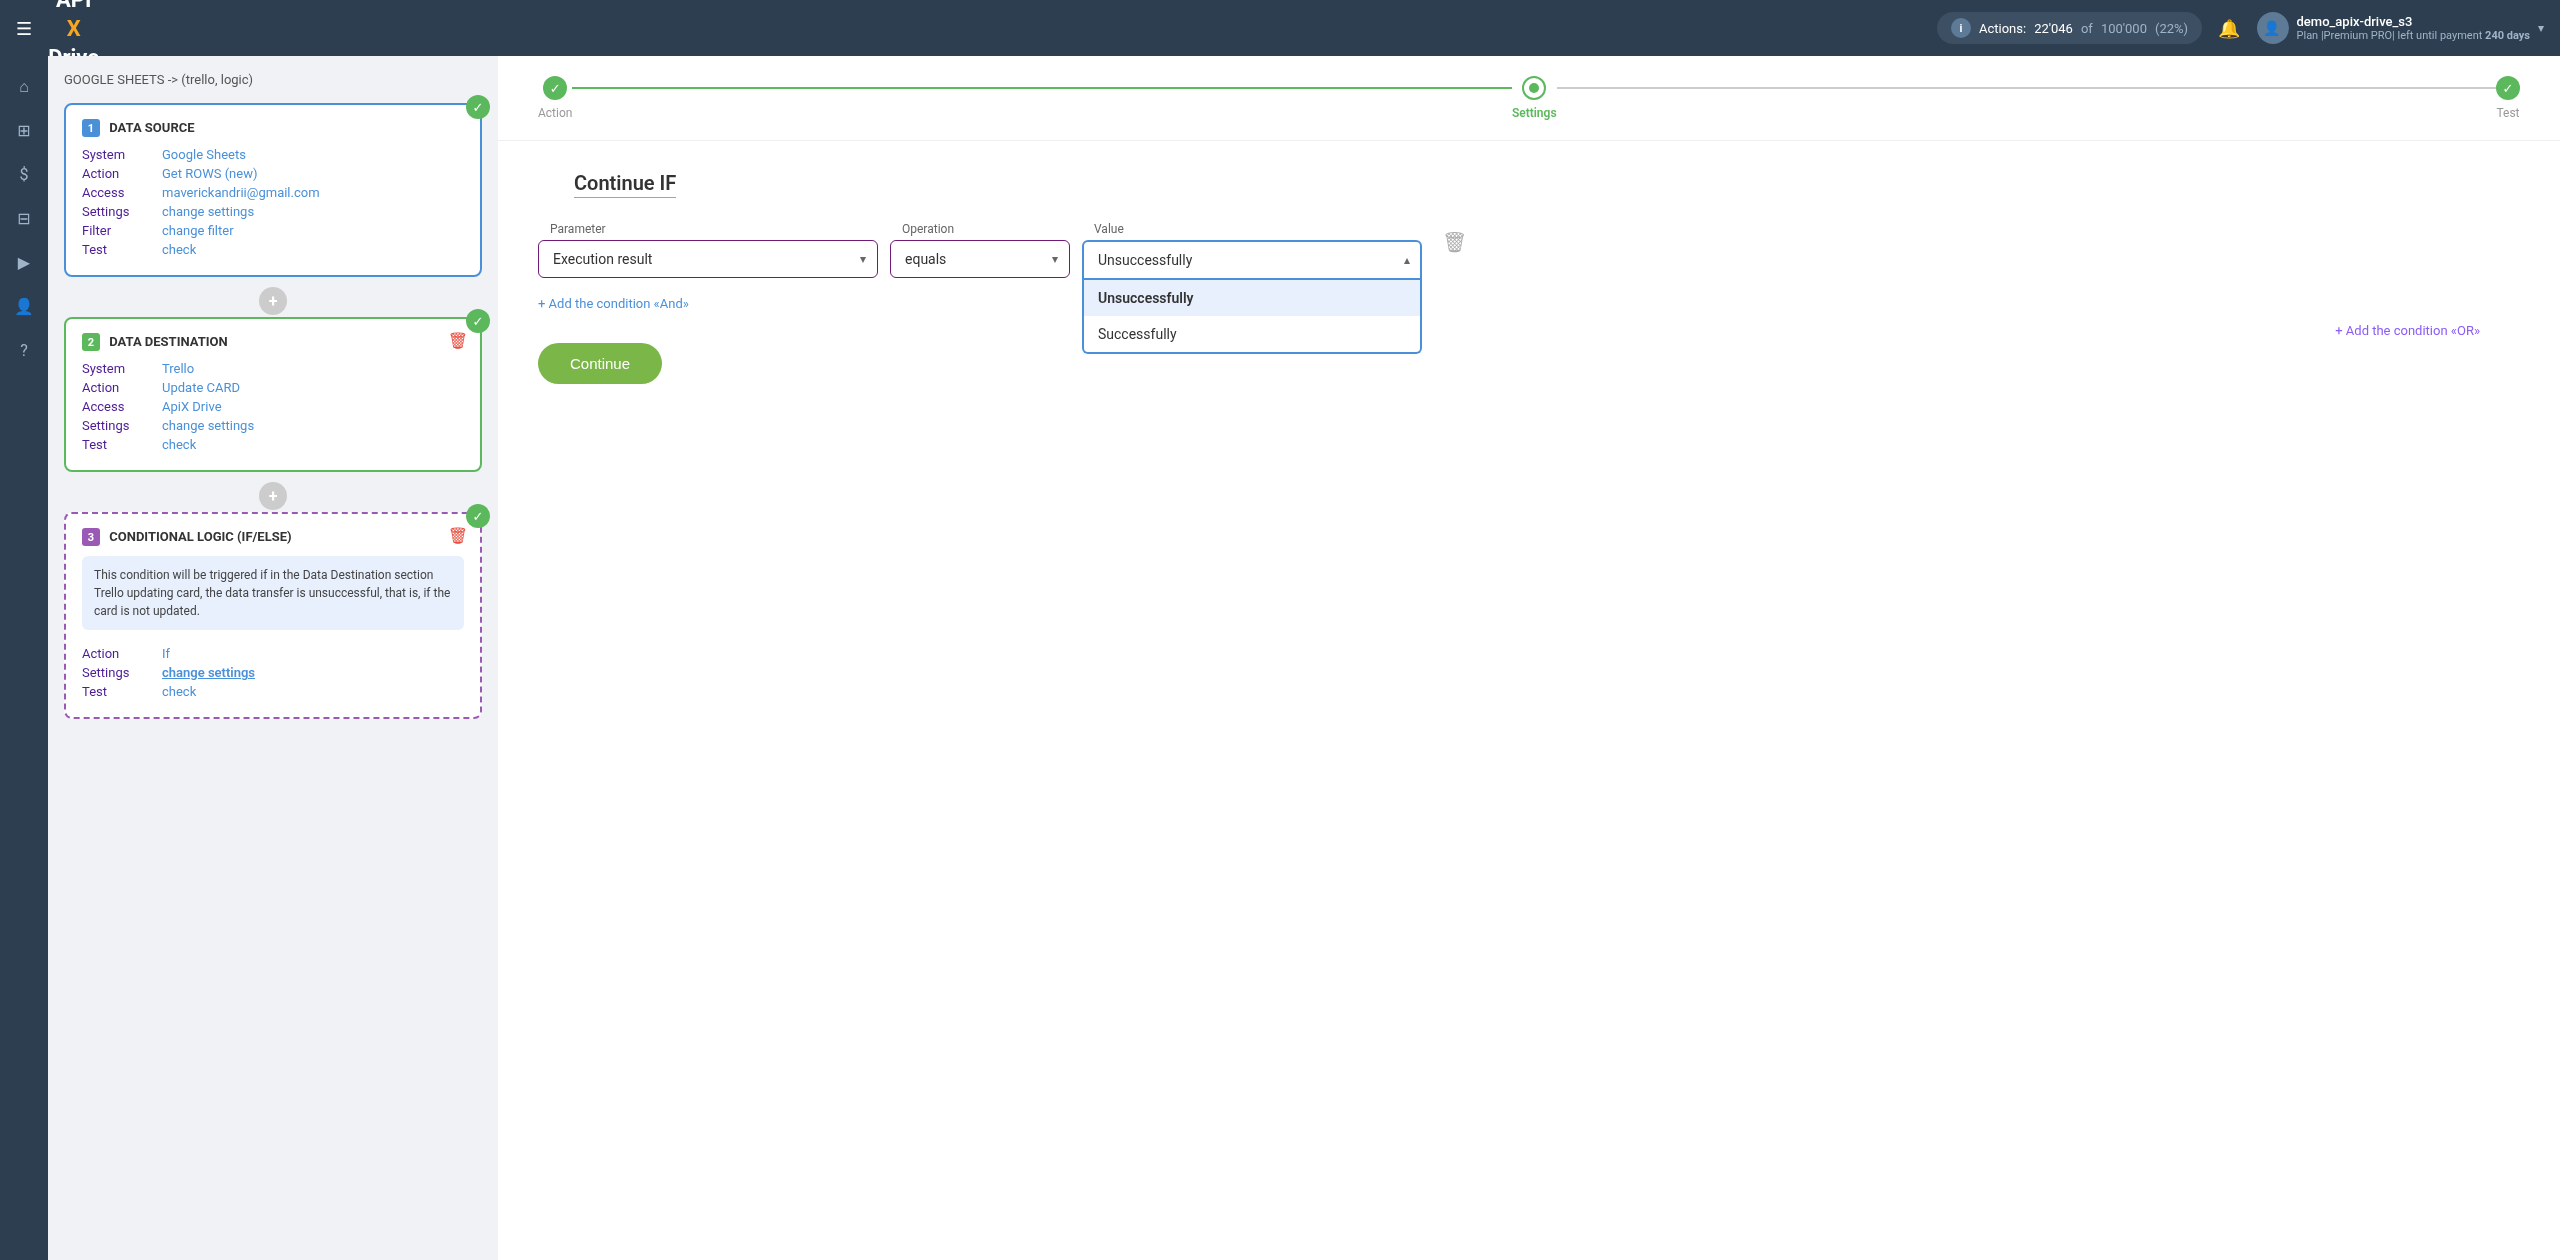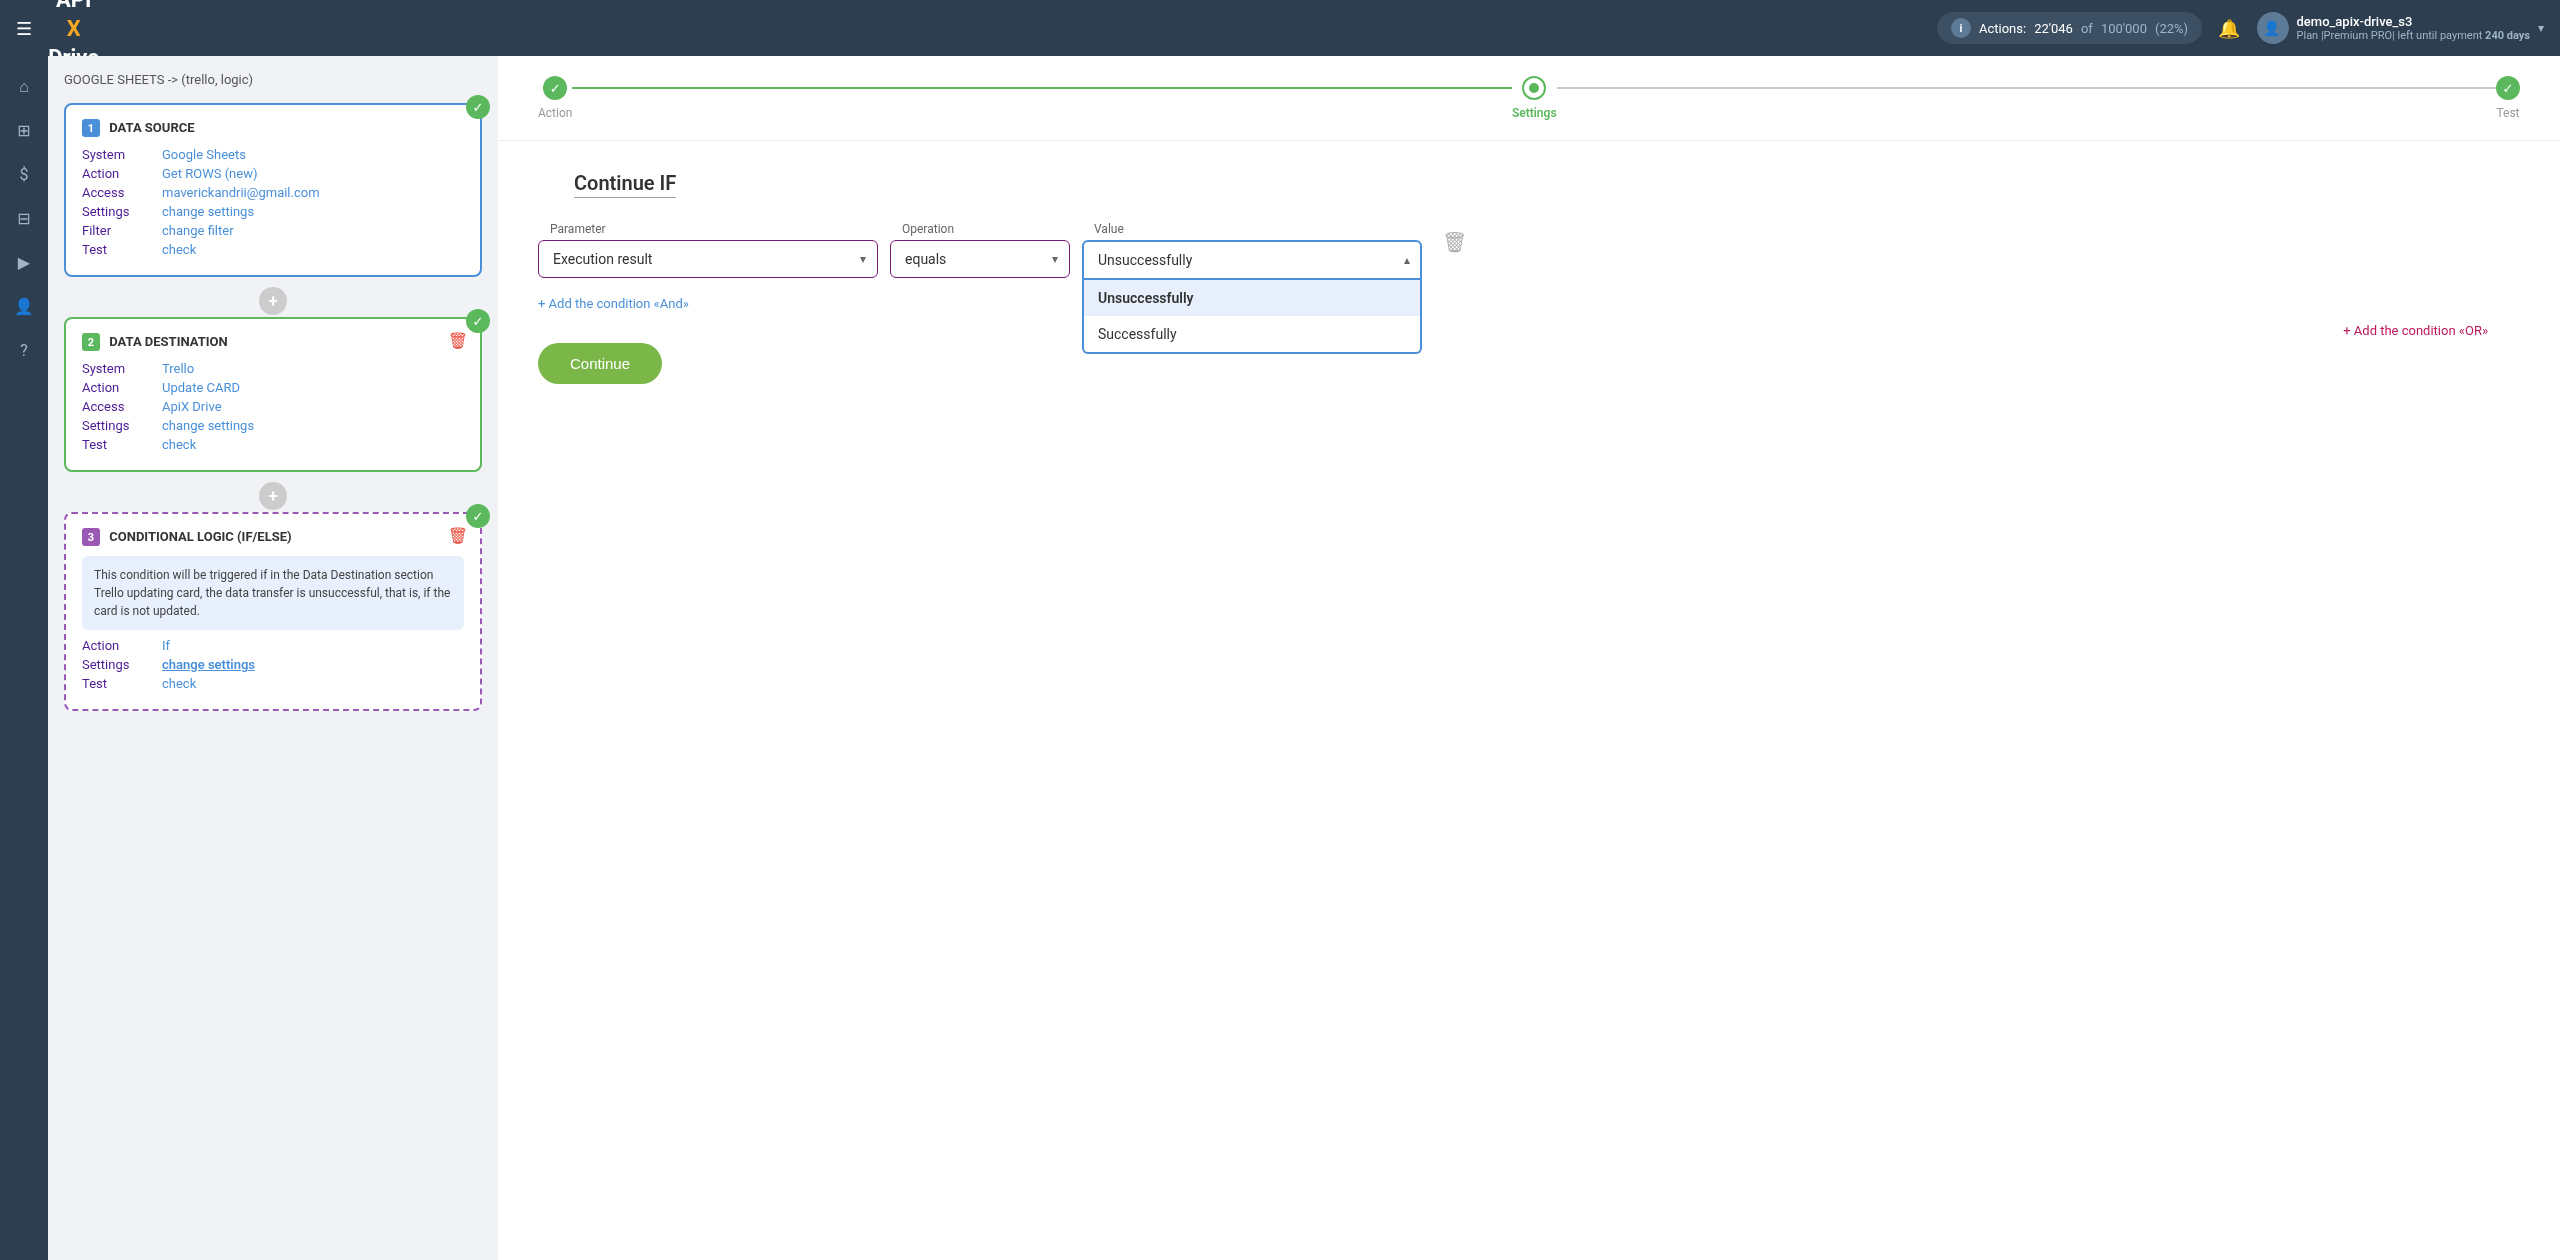--- a/index.html
+++ b/index.html
@@ -124,21 +124,21 @@
       display: flex; justify-content: center; align-items: center;
       height: 32px;
     }
     .connector-circle {
       width: 28px; height: 28px; border-radius: 50%; background: #ccc;
       display: flex; align-items: center; justify-content: center; color: white; font-size: 16px; font-weight: bold;
     }
 
     .card-description {
       background: #e8f0fe; border-radius: 6px; padding: 10px 12px;
-      font-size: 12px; color: #444; margin-bottom: 8px; line-height: 1.5;
+      font-size: 12px; color: #444; margin-bottom: 16px; line-height: 1.5;
     }
 
     
     .right-panel {
       flex: 1;
       background: white;
       display: flex;
       flex-direction: column;
       overflow: hidden;
     }
@@ -204,22 +204,22 @@
     .delete-btn {
       color: #aaa; font-size: 20px; cursor: pointer; padding: 8px; display: flex; align-items: center;
     }
 
     .add-condition {
       color: #4a90d9; font-size: 13px; cursor: pointer; display: flex; align-items: center; gap: 4px;
       margin-top: 4px; margin-bottom: 12px;
     }
 
     .add-or-btn {
-      color: #be185d; font-size: 13px; cursor: pointer;
-      position: absolute; right: 32px;
+      color: #8b5cf6; font-size: 13px; cursor: pointer;
+      position: absolute; right: 40px;
     }
 
     .continue-btn {
       background: #7ab648; color: white; border: none;
       border-radius: 24px; padding: 12px 32px; font-size: 15px; font-weight: 500;
       cursor: pointer;
     }
   </style>
 </head>
 <body>

